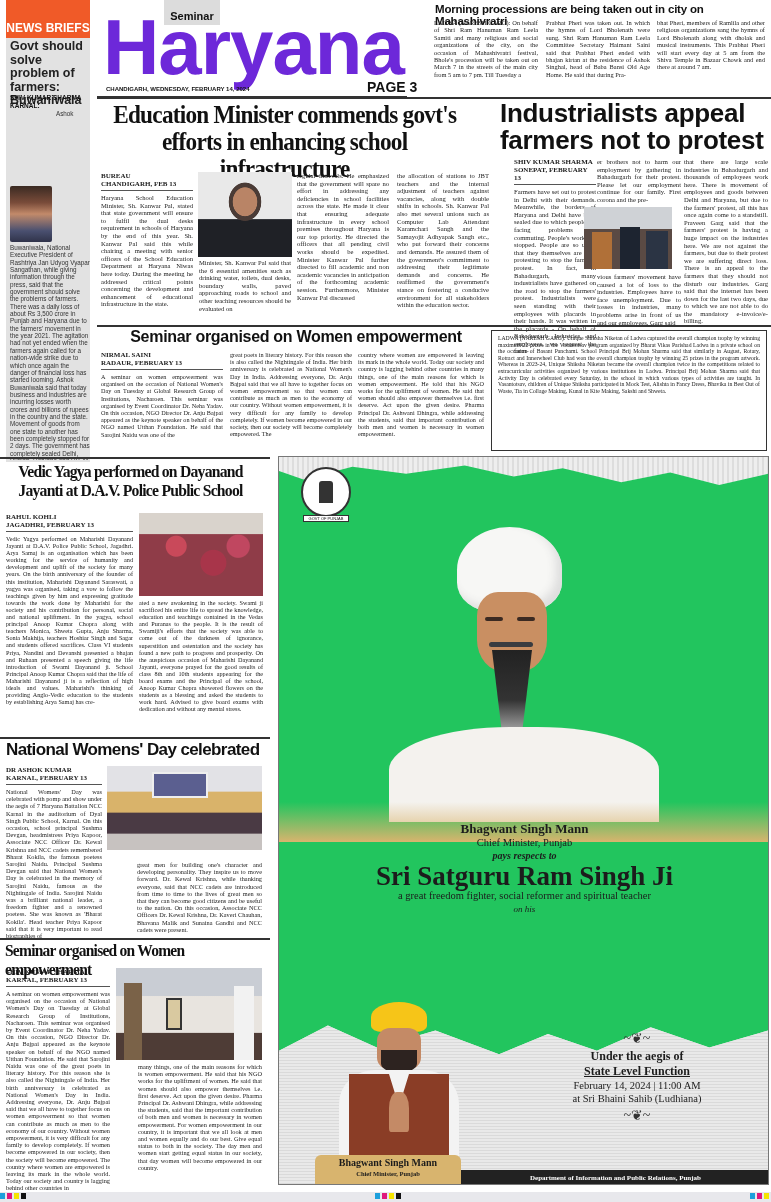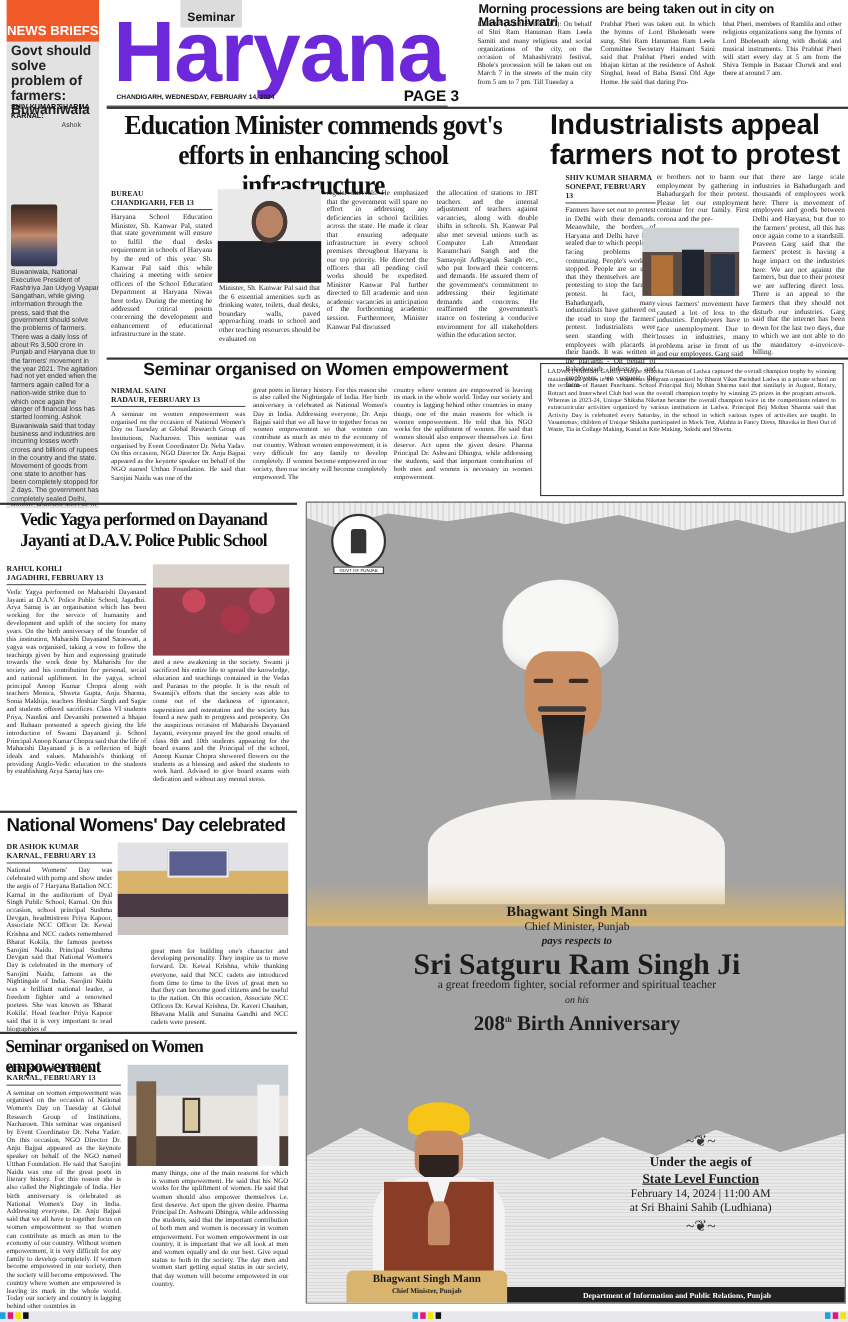--- a/index.html
+++ b/index.html
@@ -111,21 +111,21 @@
   <div class="byline"><span>SHIV KUMAR SHARMA</span><br><span>KARNAL, FEBRUARY 13</span></div>
   <div class="col" style="font-size:6.3px;line-height:7.2px">A seminar on women empowerment was organised on the occasion of National Women's Day on Tuesday at Global Research Group of Institutions, Nacharoen. This seminar was organised by Event Coordinator Dr. Neha Yadav. On this occasion, NGO Director Dr. Anju Bajpai appeared as the keynote speaker on behalf of the NGO named Utthan Foundation. He said that Sarojini Naidu was one of the great poets in literary history. For this reason she is also called the Nightingale of India. Her birth anniversary is celebrated as National Women's Day in India. Addressing everyone, Dr. Anju Bajpai said that we all have to together focus on women empowerment so that women can contribute as much as men to the economy of our country. Without women empowerment, it is very difficult for any family to develop completely. If women become empowered in our society, then the society will become empowered. The country where women are empowered is leaving its mark in the whole world. Today our society and country is lagging behind other countries in</div>
 </div>
 <div class="photo" style="left:116px;top:968px;width:146px;height:92px;background:linear-gradient(180deg,#c9cdd4 0 30%,#e8e4df 31% 70%,#4e3c36 71% 100%)">
   <div style="position:absolute;left:8px;top:15px;width:18px;height:77px;background:#7a6248"></div>
   <div style="position:absolute;left:50px;top:30px;width:16px;height:32px;background:#d9c9a0;border:2px solid #333"></div>
   <div style="position:absolute;left:118px;top:18px;width:20px;height:74px;background:#f2f2f2"></div>
 </div>
 <div class="abs col" style="left:138px;top:1063px;width:124px;font-size:6.3px;line-height:7.2px">many things, one of the main reasons for which is women empowerment. He said that his NGO works for the upliftment of women. He said that women should also empower themselves i.e. first deserve. Act upon the given desire. Pharma Principal Dr. Ashwani Dhingra, while addressing the students, said that the important contribution of both men and women is necessary in women empowerment. For women empowerment in our country, it is important that we all look at men and women equally and do our best. Give equal status to both in the society. The day men and women start getting equal status in our society, that day women will become empowered in our country.</div>
 
-<div class="abs" style="left:278px;top:456px;width:491px;height:729px;border:1px solid #777;background:#a3a3a3;overflow:hidden">
+<div class="abs" style="left:278px;top:456px;width:491px;height:729px;border:1px solid #777;background:#22c55e;overflow:hidden">
 
   <div style="position:absolute;left:0;top:0;width:100%;height:28px;background:repeating-linear-gradient(90deg,#eee 0 3px,#ddd 3px 5px);clip-path:polygon(0 0,100% 0,100% 60%,90% 100%,80% 55%,70% 90%,58% 40%,48% 70%,38% 30%,26% 60%,15% 35%,5% 80%,0 50%)"></div>
 
   <div style="position:absolute;left:22px;top:10px;width:50px;height:50px;border-radius:50%;background:#fff;border:2px solid #333;display:flex;align-items:center;justify-content:center">
     <div style="width:14px;height:22px;background:#333;border-radius:3px 3px 0 0"></div>
   </div>
   <div class="sans" style="position:absolute;left:24px;top:58px;width:46px;font-size:4px;text-align:center;background:#fff;border:1px solid #333">GOVT OF PUNJAB</div>
 
   <div style="position:absolute;left:110px;top:45px;width:270px;height:320px">
     <div style="position:absolute;left:68px;top:25px;width:105px;height:85px;background:#f7f7f5;border-radius:50% 50% 35% 35%;box-shadow:inset -6px -6px 10px #ddd"></div>
@@ -138,21 +138,20 @@
   </div>
   <div style="position:absolute;left:0;top:345px;width:100%;height:40px;background:linear-gradient(180deg,rgba(216,180,110,0),#d8b46e)"></div>
 
   <div class="abs" style="left:0;top:364px;width:491px;text-align:center;font-family:'Liberation Serif',serif;color:#1c1c1c">
     <div style="font-size:13px;font-weight:bold;line-height:15px">Bhagwant Singh Mann</div>
     <div style="font-size:10.5px;line-height:13px">Chief Minister, Punjab</div>
     <div style="font-size:10px;font-weight:bold;font-style:italic;line-height:14px">pays respects to</div>
     <div style="font-size:27px;font-weight:bold;line-height:26px">Sri Satguru Ram Singh Ji</div>
     <div style="font-size:10.5px;line-height:13px">a great freedom fighter, social reformer and spiritual teacher</div>
     <div style="font-size:9px;font-style:italic;line-height:14px">on his</div>
-    <div style="font-size:19px;font-weight:bold;line-height:22px"><span>208</span><sup style="font-size:7px">th</sup> <span>Birth Anniversary</span></div>
   </div>
 
   <div style="position:absolute;left:0;top:560px;width:100%;height:169px;background:repeating-linear-gradient(0deg,#e9e9e9 0 2px,#dadada 2px 3px),#e6e6e6;clip-path:polygon(0 20%,10% 5%,20% 18%,32% 8%,45% 22%,55% 10%,65% 20%,76% 6%,88% 18%,100% 8%,100% 100%,0 100%)"></div>
 
   <div style="position:absolute;left:40px;top:545px;width:160px;height:180px">
     <div style="position:absolute;left:52px;top:0;width:56px;height:30px;background:#f6c518;border-radius:50% 50% 20% 20%"></div>
     <div style="position:absolute;left:58px;top:26px;width:44px;height:42px;background:#c48a66;border-radius:30%"></div>
     <div style="position:absolute;left:62px;top:48px;width:36px;height:22px;background:#2d2320;border-radius:0 0 40% 40%"></div>
     <div style="position:absolute;left:20px;top:68px;width:120px;height:112px;background:#f3f3f3;border-radius:30% 30% 0 0"></div>
     <div style="position:absolute;left:30px;top:72px;width:100px;height:108px;background:#8a3d26;clip-path:polygon(0 0,40% 0,50% 30%,60% 0,100% 0,100% 100%,0 100%)"></div>

